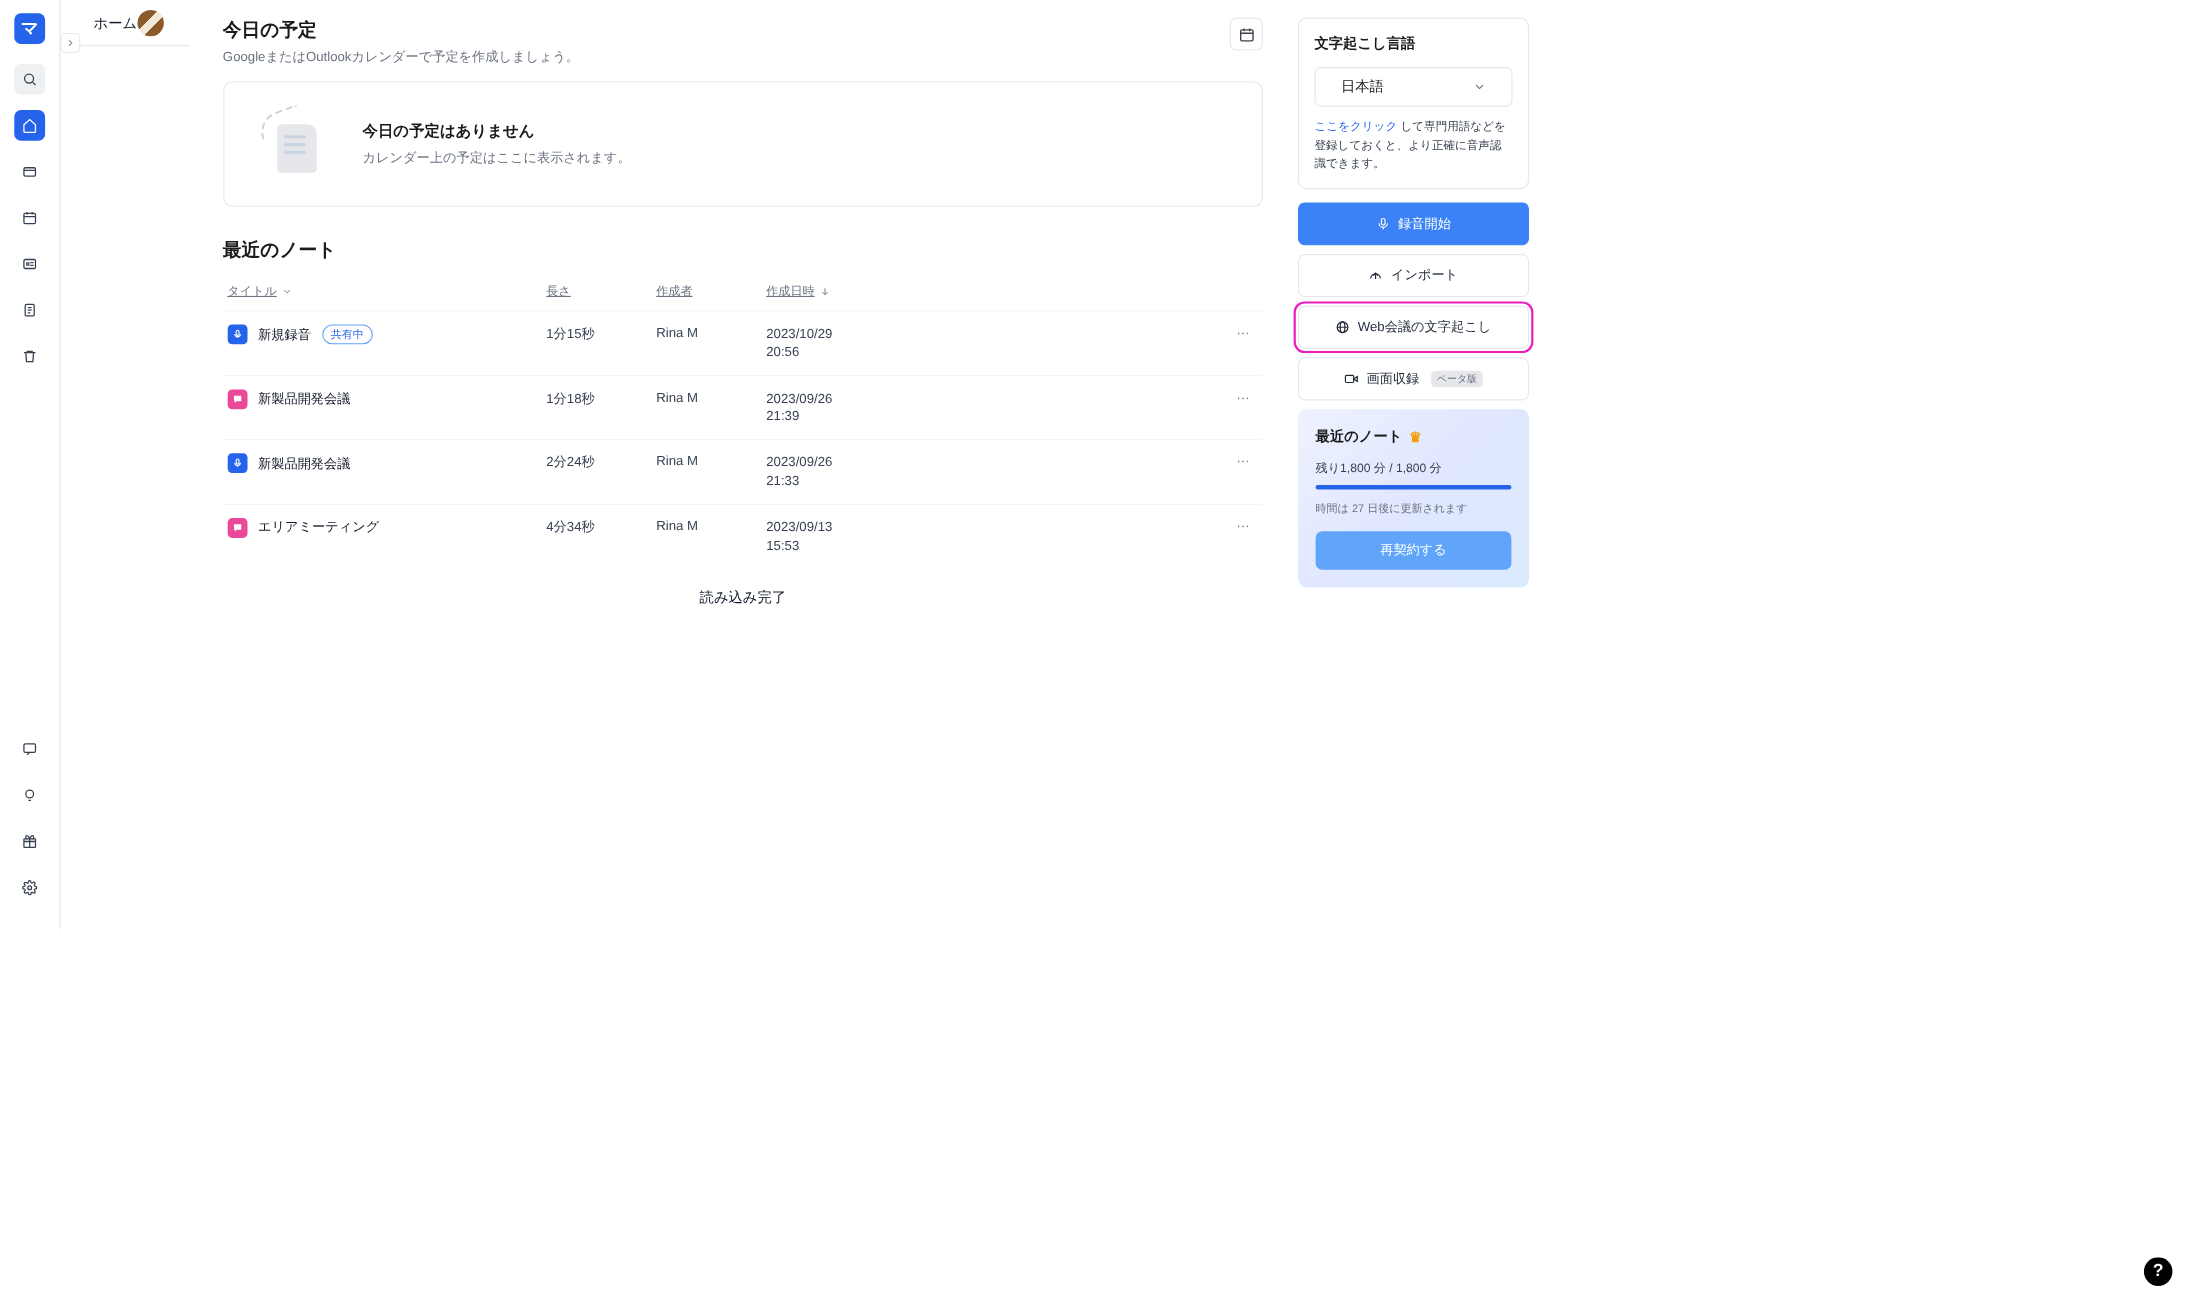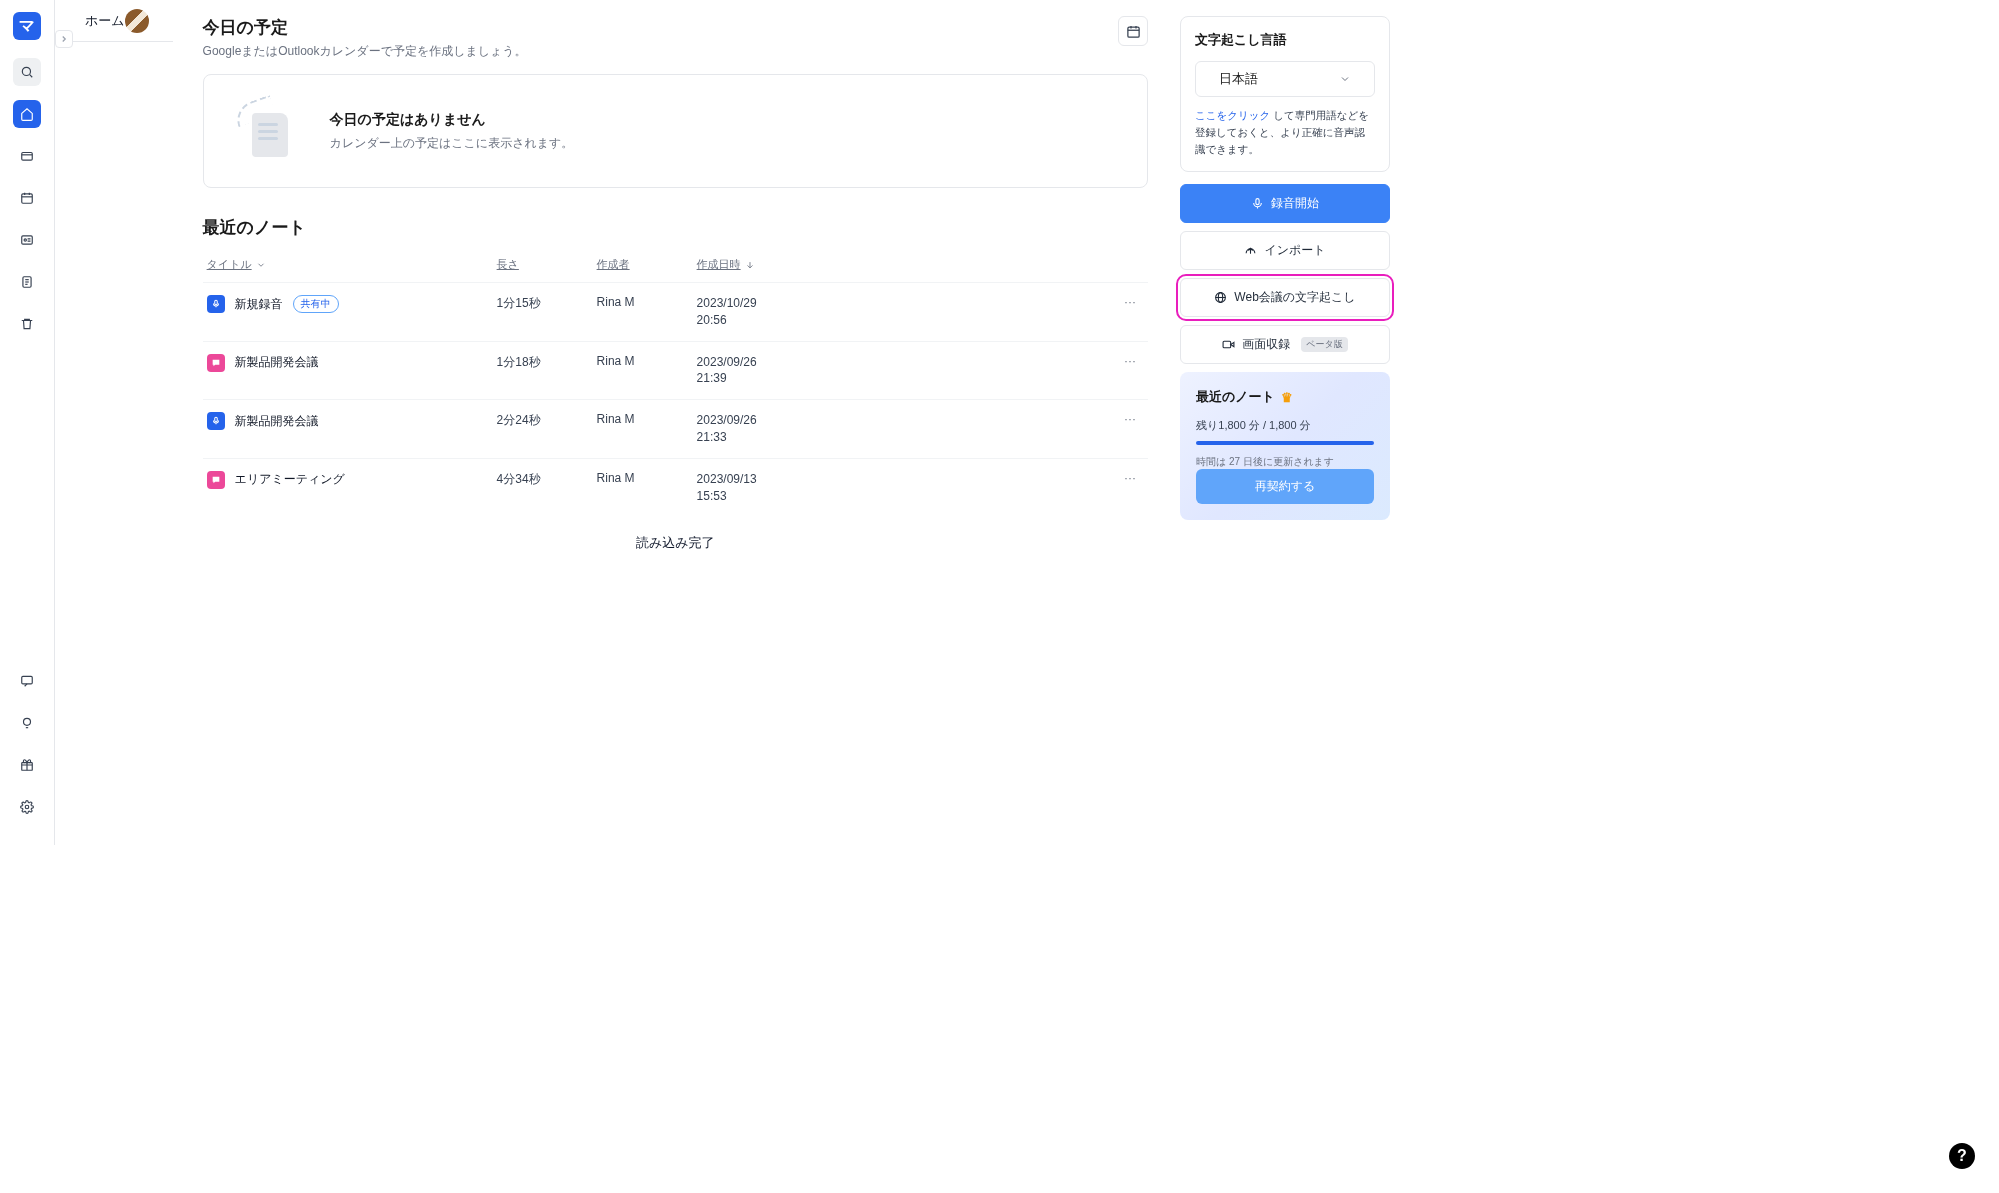--- a/index.html
+++ b/index.html
@@ -68,21 +68,21 @@
 .action-btn { width:100%; border-radius:6px; padding:10px; font-size:12px; display:flex; align-items:center; justify-content:center; gap:7px; margin-bottom:8px; cursor:pointer; border:1px solid #e5e7eb; background:#fff; color:#1f2937; }
 .action-btn.primary { background:#3b82f6; color:#fff; border-color:#3b82f6; }
 .action-btn.highlight { outline:2px solid #e91ebd; outline-offset:2px; border-radius:6px; }
 .beta { background:#e5e7eb; color:#6b7280; font-size:9px; padding:1px 5px; border-radius:4px; margin-left:4px; }
 
 .premium { border-radius:8px; padding:16px; background: linear-gradient(135deg,#eef2ff,#e0e7ff,#dbeafe); }
 .prem-title { font-size:13px; font-weight:700; display:flex; align-items:center; gap:6px; margin-bottom:12px; }
 .crown { color:#f59e0b; }
 .prem-line { font-size:11px; color:#374151; margin-bottom:8px; }
 .prem-bar { height:4px; background:#2563eb; border-radius:2px; margin-bottom:10px; }
-.prem-note { font-size:10px; color:#6b7280; }
+.prem-note { font-size:10px; color:#6b7280; margin-bottom:14px; }
 .prem-btn { background:#60a5fa; color:#fff; border:none; border-radius:6px; width:100%; padding:9px; font-size:12px; cursor:pointer; }
 
 .help-fab { position:fixed; right:24px; bottom:24px; width:26px; height:26px; border-radius:50%; background:#000; color:#fff; display:flex; align-items:center; justify-content:center; font-weight:700; cursor:pointer; }
 
 svg { display:block; }
 </style>
 </head>
 <body>
 
 <div class="app">

